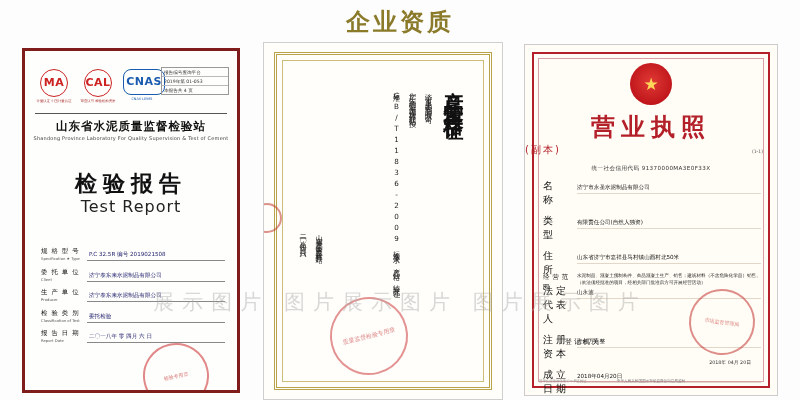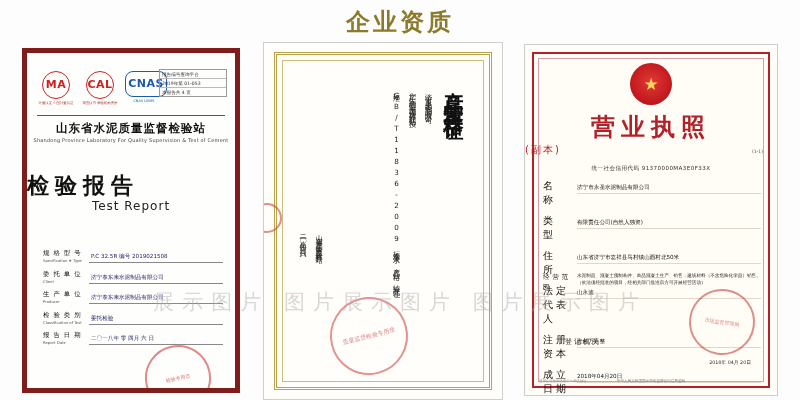--- a/index.html
+++ b/index.html
@@ -55,21 +55,21 @@
     box-sizing: border-box;
     overflow: hidden;
   }
 
   
   #doc1 {
     left: 22px;
     top: 48px;
     width: 218px;
     height: 345px;
-    border: 5px solid #7f1d1d;
+    border: 3px solid #7f1d1d;
     background: #fefefc;
   }
   #doc1 .cert-logos {
     position: absolute;
     top: 18px;
     left: 10px;
     display: flex;
     gap: 6px;
     align-items: flex-start;
   }
@@ -149,33 +149,33 @@
     text-align: center;
     font-size: 5px;
     color: #444;
     letter-spacing: 0.2px;
   }
   #doc1 .big-title {
     position: absolute;
     top: 118px;
     left: 0;
     width: 100%;
-    text-align: left;
+    text-align: center;
     font-size: 22px;
     font-weight: bold;
     letter-spacing: 6px;
     color: #111;
   }
   #doc1 .big-title-en {
     position: absolute;
     top: 146px;
     left: 0;
     width: 100%;
     text-align: center;
-    font-size: 12px;
+    font-size: 16px;
     color: #222;
     letter-spacing: 1px;
   }
   #doc1 .fields {
     position: absolute;
     top: 196px;
     left: 16px;
     right: 12px;
   }
   #doc1 .field-row {

